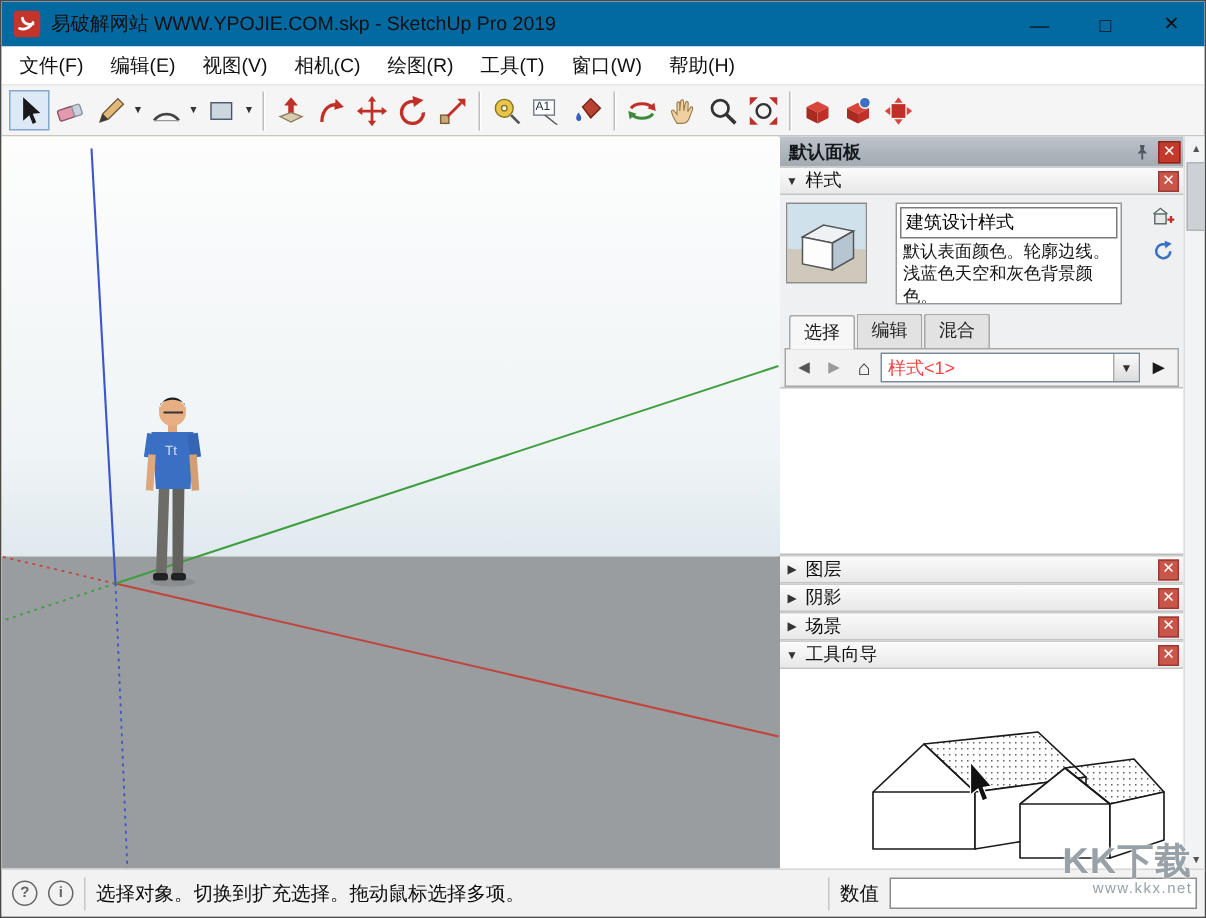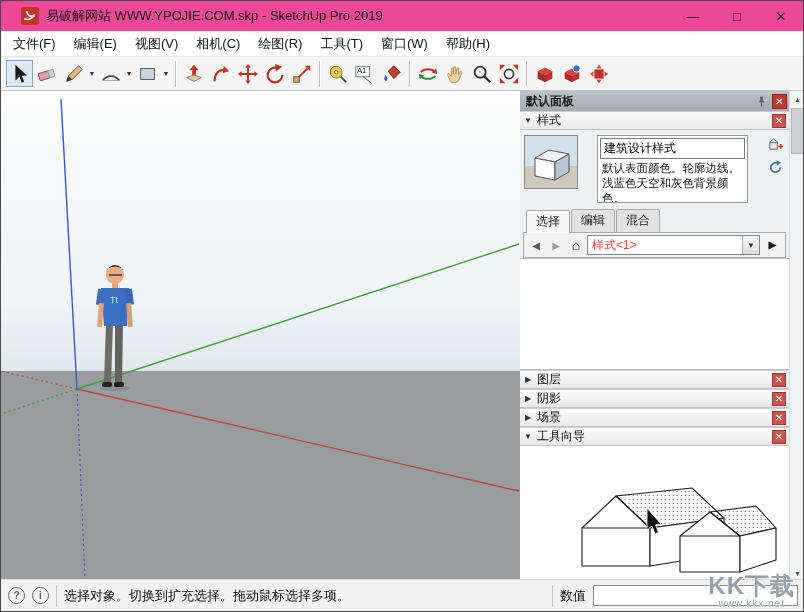--- a/index.html
+++ b/index.html
@@ -1,21 +1,21 @@
 <!DOCTYPE html>
 <html><head>
 <meta charset="utf-8">
 <style>
   * { box-sizing: border-box; margin: 0; padding: 0; }
   html,body { width: 804px; height: 612px; }
   body { font-family: "Liberation Sans", "DejaVu Sans", sans-serif; background:#d4d4d4; }
   .window { width:804px; height:612px; border:1px solid #4a4a4a; background:#fff; position:relative; overflow:hidden; }
 
   
-  .titlebar { height:30px; display:flex; align-items:center; padding-left:20px; background:#ec4899; }
+  .titlebar { height:30px; display:flex; align-items:center; padding-left:8px; background:#0369a1; }
   .app-icon { width:18px; height:18px; margin-right:7px; flex:0 0 auto; }
   .title { font-size:13px; color:#111; flex:1; white-space:nowrap; overflow:hidden; }
   .win-controls { display:flex; height:30px; }
   .win-btn { width:44px; display:flex; align-items:center; justify-content:center; font-size:13px; color:#111; }
 
   
   .menubar { height:25px; display:flex; align-items:center; padding-left:3px; background:#fff; font-size:13px; }
   .menu-item { padding:3px 9px; color:#111; white-space:nowrap; }
 
   
@@ -74,23 +74,23 @@
   .sb-thumb { position:absolute; left:1px; top:17px; width:13px; height:46px; background:#cdd1d5; border:1px solid #b2b6ba; }
 
   
   .statusbar { position:absolute; left:0; bottom:0; width:804px; height:32px; background:#f2f2f2; border-top:1px solid #d6d6d6; display:flex; align-items:center; padding:0 7px; gap:7px; font-size:13px; }
   .circle-icon { width:17px; height:17px; border:1.6px solid #666; border-radius:50%; display:flex; align-items:center; justify-content:center; font-size:10px; color:#666; font-weight:bold; flex:0 0 auto; }
   .ssep { width:1px; height:22px; background:#c6c6c6; flex:0 0 auto; }
   .hint { flex:1; color:#0d0d0d; white-space:nowrap; overflow:hidden; }
   .val-label { color:#0d0d0d; flex:0 0 auto; }
   .val-input { width:205px; height:21px; border:1px solid #8a8a8a; background:#fff; font-size:12px; padding:0 3px; font-family:inherit; }
 
-  .watermark { position:absolute; right:8px; bottom:2px; text-align:center; z-index:40; pointer-events:none; color:#97a1a7; text-shadow:0 0 2px #fff, 0 0 1px #fff; }
+  .watermark { position:absolute; right:8px; bottom:13px; text-align:center; z-index:40; pointer-events:none; color:#97a1a7; text-shadow:0 0 2px #fff, 0 0 1px #fff; }
   .wm1 { font-size:24px; font-weight:bold; letter-spacing:1px; line-height:1.05; }
-  .wm2 { font-size:10px; letter-spacing:1px; }
+  .wm2 { font-size:10px; letter-spacing:1px;text-align:right; }
 </style>
 </head>
 <body>
 
 <div class="window">
 
   <div class="titlebar">
     <svg class="app-icon" viewBox="0 0 18 18">
       <rect width="18" height="18" rx="3" fill="#c5342b"></rect>
       <path d="M4 12 C7 13 11 12 13 8 M6 5 C6 8 9 10 13 9" stroke="#fff" stroke-width="1.8" fill="none" stroke-linecap="round"></path>

